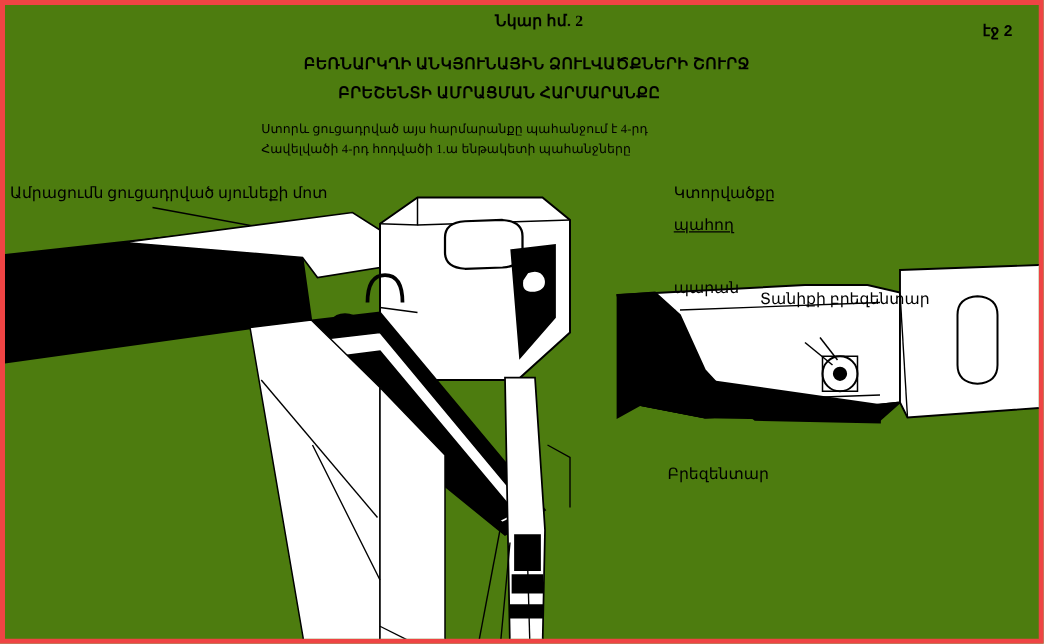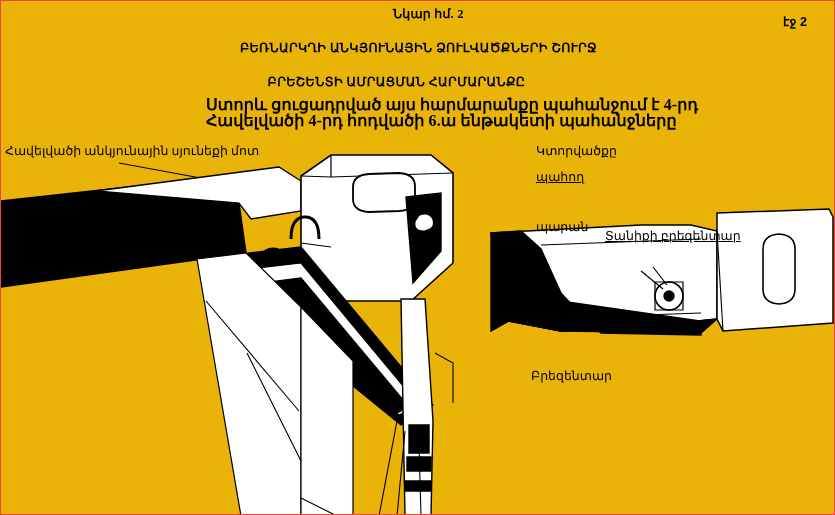--- a/index.html
+++ b/index.html
@@ -8,23 +8,23 @@
     background: #ffffff;
   }
   body {
     font-family: "Liberation Serif", serif;
     color: #000000;
   }
   #page {
     position: relative;
     width: 835px;
     height: 515px;
-    background: #eab308;
+    background: #4d7c0f;
     overflow: hidden;
-    border: 1px solid #ef4444;
+    border: 4px solid #ef4444;
     box-sizing: border-box;
   }
   .txt {
     position: absolute;
     white-space: pre;
     line-height: 1.25;
   }
   .fig-label {
     font-family: "Liberation Serif", serif;
     font-size: 12.5px;
@@ -38,22 +38,22 @@
   }
   .title {
     font-family: "Liberation Serif", serif;
     font-size: 12.5px;
     font-weight: bold;
     letter-spacing: 0.4px;
     text-align: center;
   }
   .subtitle {
     font-family: "Liberation Serif", serif;
-    font-size: 16px;
-    font-weight: bold;
+    font-size: 10px;
+    font-weight: normal;
     letter-spacing: 0.1px;
   }
   .callout {
     font-family: "Liberation Serif", serif;
     font-size: 12.5px;
     font-weight: normal;
   }
   
   #art {
     position: absolute;
@@ -145,31 +145,31 @@
       <path d="M716 230 L722 330" stroke="#000" stroke-width="1.1"></path>
     </g>
   </svg>
 
   <div class="txt fig-label" style="left:392px; top:6px;">Նկար հմ. 2</div>
 
   <div class="txt page-num" style="left:782px; top:14px;">էջ 2</div>
 
   <div class="txt title" style="left:0px; top:40px; width:835px;">ԲԵՌՆԱՐԿՂԻ ԱՆԿՅՈՒՆԱՅԻՆ ՁՈՒԼՎԱԾՔՆԵՐԻ ՇՈՒՐՋ</div>
 
-  <div class="txt title" style="left:0px; top:74px; width:791px;">ԲՐԵՇԵՆՏԻ ԱՄՐԱՑՄԱՆ ՀԱՐՄԱՐԱՆՔԸ</div>
+  <div class="txt title" style="left:0px; top:63px; width:791px;">ԲՐԵՇԵՆՏԻ ԱՄՐԱՑՄԱՆ ՀԱՐՄԱՐԱՆՔԸ</div>
 
   <div class="txt subtitle" style="left:205px; top:94px;">Ստորև ցուցադրված այս հարմարանքը պահանջում է 4-րդ</div>
 
-  <div class="txt subtitle" style="left:205px; top:110px;">Հավելվածի 4-րդ հոդվածի 6.ա ենթակետի պահանջները</div>
+  <div class="txt subtitle" style="left:205px; top:110px;">Հավելվածի 4-րդ հոդվածի 1.ա ենթակետի պահանջները</div>
 
-  <div class="txt callout" style="left:4px; top:143px;">Հավելվածի անկյունային սյունեքի մոտ</div>
+  <div class="txt callout" style="left:4px; top:143px;">Ամրացումն ցուցադրված սյունեքի մոտ</div>
 
   <div class="txt callout" style="left:535px; top:143px;">Կտորվածքը</div>
 
   <div class="txt callout" style="left:535px; top:169px;text-decoration:underline;">պահող</div>
 
   <div class="txt callout" style="left:535px; top:195px;margin-top:24px;">պարան</div>
 
-  <div class="txt callout" style="left:604px; top:228px;text-decoration:underline;">Տանիքի բրեզենտար</div>
+  <div class="txt callout" style="left:604px; top:228px;">Տանիքի բրեզենտար</div>
 
   <div class="txt callout" style="left:530px; top:368px;">Բրեզենտար</div>
 
 </div>
 
 </body></html>

